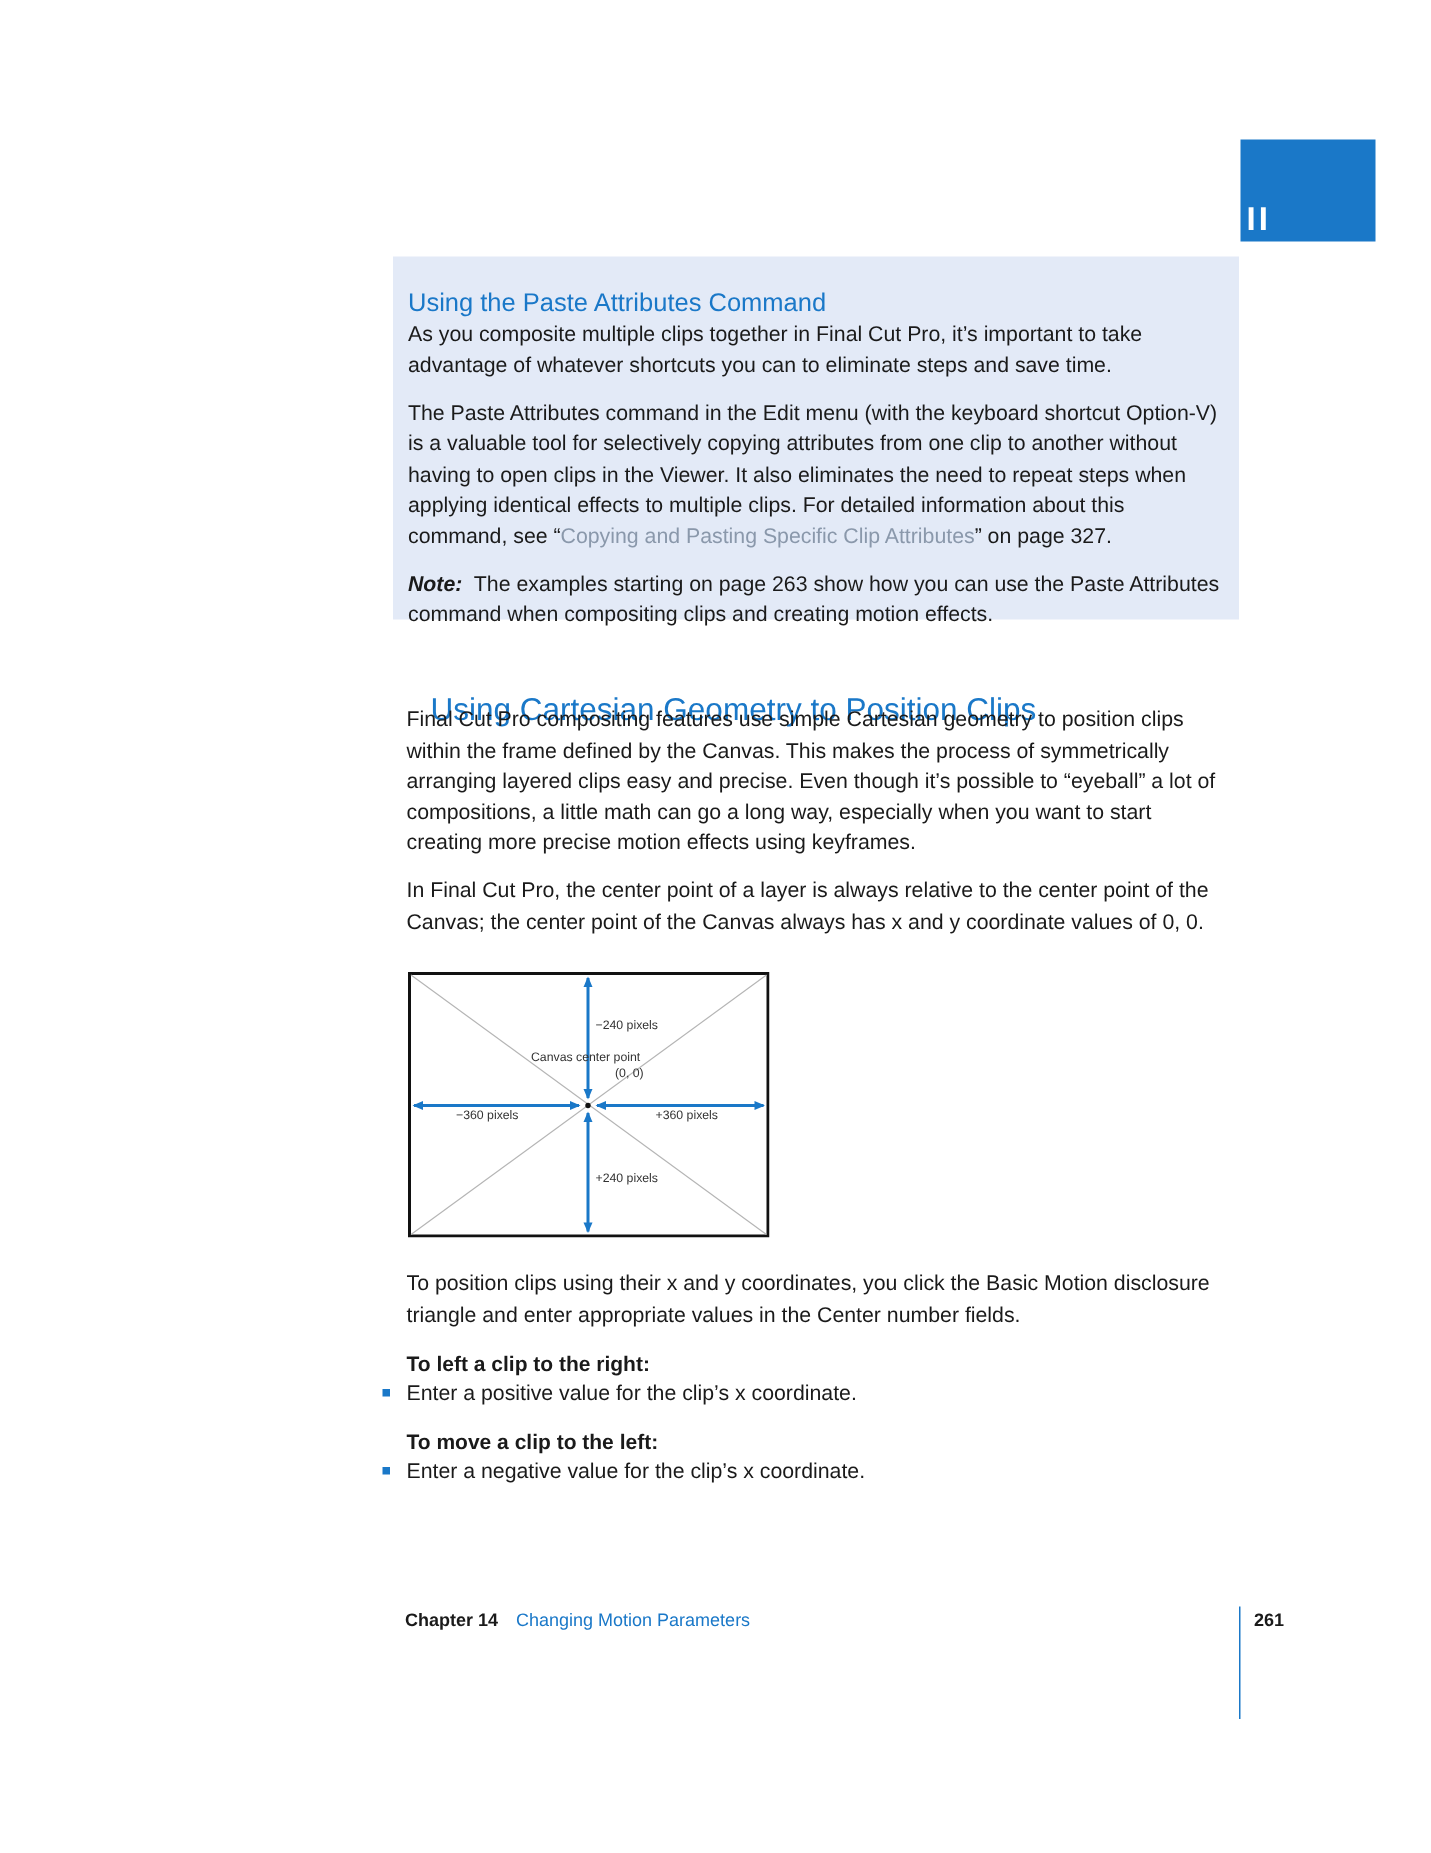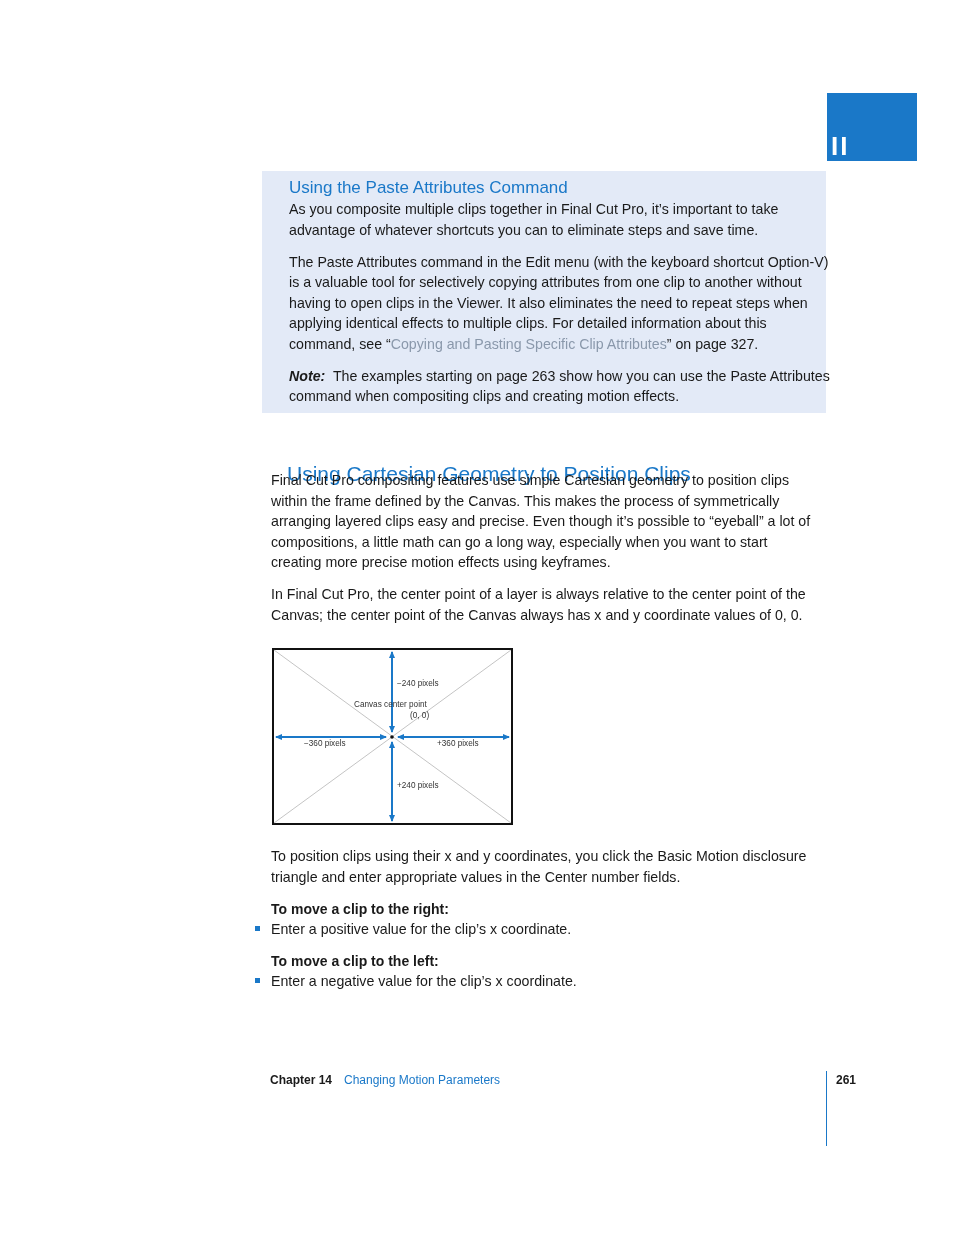--- a/index.html
+++ b/index.html
@@ -7,27 +7,27 @@
     width: 954px; height: 1235px; position: relative; background: #ffffff;
     font-family: "Liberation Sans", "DejaVu Sans", sans-serif; color: #1a1a1a;
     overflow: hidden;
   }
   .part-tab {
     position: absolute; left: 827px; top: 93px; width: 90px; height: 68px;
     background: #1a78c8;
   }
   .part-tab span {
     position: absolute; left: 4px; bottom: 4px; color: #fff;
-    font-size: 26px; font-weight: bold; letter-spacing: 2px; line-height: 22px;
+    font-size: 22px; font-weight: bold; letter-spacing: 2px; line-height: 22px;
   }
   .sidebar-box {
     position: absolute; left: 262px; top: 171px; width: 564px; height: 242px;
     background: #e3eaf7;
   }
-  .box-inner { position: absolute; left: 10px; top: 6px; width: 545px; margin-left: 17px; }
+  .box-inner { position: absolute; left: 10px; top: 20px; width: 545px; }
   .box-title {
     color: #1a78c8; font-size: 17px; line-height: 22px; margin: 0 0 0 0;
   }
   p { margin: 0; font-size: 14.2px; line-height: 20.5px; }
   .gap { height: 11.5px; }
   .link { color: #8a98ab; }
   .main { position: absolute; left: 271px; width: 545px; }
   .h1 {
     position: absolute; left: 271px; top: 444px; color: #1a78c8;
     font-size: 21px; line-height: 28px; margin: 16px; font-weight: normal;
@@ -112,21 +112,21 @@
   <div class="lbl" style="left:82px;top:52px;">Canvas center point</div>
   <div class="lbl" style="left:110px;top:63px;margin-left:28px;">(0, 0)</div>
   <div class="lbl" style="left:32px;top:91px;">−360 pixels</div>
   <div class="lbl" style="left:165px;top:91px;">+360 pixels</div>
   <div class="lbl" style="left:125px;top:133px;">+240 pixels</div>
 </div>
 
 <div class="main" style="top:846px;">
   <p>To position clips using their x and y coordinates, you click the Basic Motion disclosure triangle and enter appropriate values in the Center number fields.</p>
   <div class="gap"></div>
-  <div class="subhead">To move a clip to the right:</div>
+  <div class="subhead">To left a clip to the right:</div>
   <div class="bullet-row">
     <span class="bullet"></span>
     <p>Enter a positive value for the clip’s x coordinate.</p>
   </div>
   <div class="gap"></div>
   <div class="subhead">To move a clip to the left:</div>
   <div class="bullet-row">
     <span class="bullet"></span>
     <p>Enter a negative value for the clip’s x coordinate.</p>
   </div>

